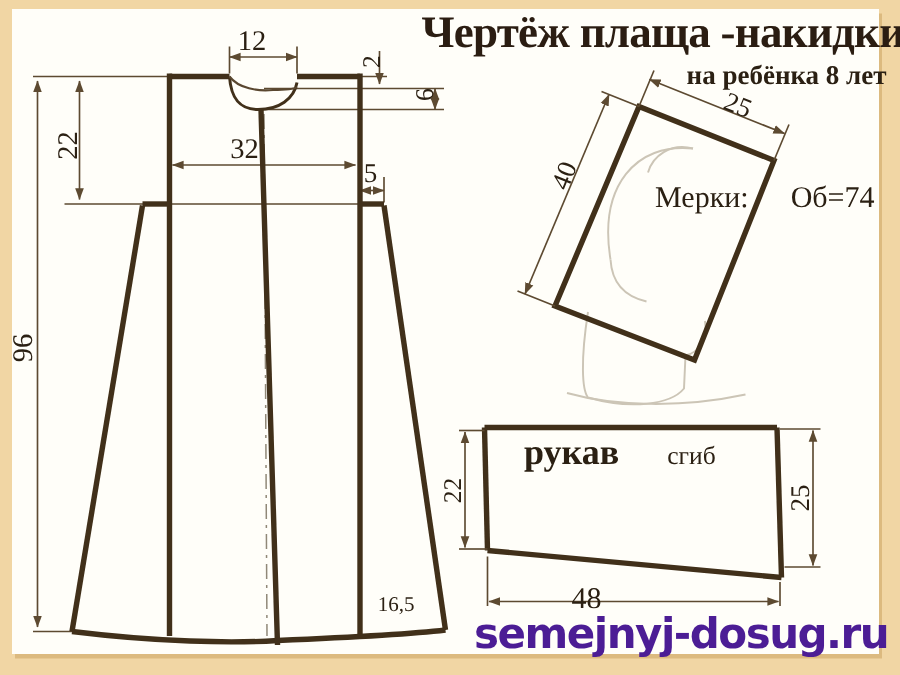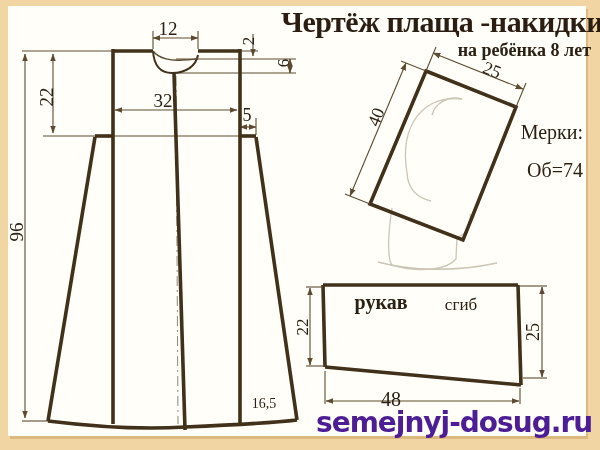--- a/index.html
+++ b/index.html
@@ -24,22 +24,22 @@
   .ctr.r68{transform:translate(-50%,-50%) rotate(-68deg);}
   .dim{font-size:19px;}
   .title{
     left:281px;top:7px;font-size:30px;font-weight:bold;letter-spacing:-.5px;
     color:#2b1d12;
   }
   .subtitle{
     right:9px;top:41px;font-size:18px;font-weight:bold;text-align:left;
   }
   .measure-block{
-    position:absolute;right:17px;top:122px;display:flex;flex-direction:column;
-    align-items:flex-end;gap:18px;font-size:20px;color:#2b2013;
+    position:absolute;right:17px;top:122px;display:flex;
+    align-items:flex-end;gap:28px;font-size:20px;color:#2b2013;
   }
   .piece-label{font-weight:600;}
   .url{
     left:316px;top:409px;font-size:28px;font-weight:bold;
     font-family:"DejaVu Sans",sans-serif;color:#4c1d95;letter-spacing:-1px;
   }
 </style>
 </head>
 <body>
 
@@ -148,20 +148,20 @@
   <div class="lbl dim ctr r90" style="left:283px;top:63px;font-size:17px">6</div>
   <div class="lbl dim ctr r90" style="left:46px;top:97px">22</div>
   <div class="lbl dim ctr" style="left:163px;top:100px">32</div>
   <div class="lbl dim ctr" style="left:247px;top:115px;font-size:18px">5</div>
   <div class="lbl dim ctr r90" style="left:16px;top:232px">96</div>
   <div class="lbl ctr" style="left:264px;top:404px;font-size:14px">16,5</div>
 
   <div class="lbl dim ctr r22" style="left:492px;top:70px;font-size:18px">25</div>
   <div class="lbl dim ctr r68" style="left:376px;top:117px;font-size:18px">40</div>
 
-  <div class="lbl piece-label ctr" style="left:381px;top:302px;font-size:20px">рукав</div>
+  <div class="lbl piece-label ctr" style="left:381px;top:302px;font-size:24px">рукав</div>
   <div class="lbl ctr" style="left:461px;top:304px;font-size:17px">сгиб</div>
   <div class="lbl dim ctr r90" style="left:302px;top:327px;font-size:17px">22</div>
   <div class="lbl dim ctr r90" style="left:533px;top:332px;font-size:18px">25</div>
   <div class="lbl dim ctr" style="left:391px;top:399px;font-size:20px">48</div>
 
   <div class="lbl url">semejnyj-dosug.ru</div>
 </div>
 
 </body></html>

